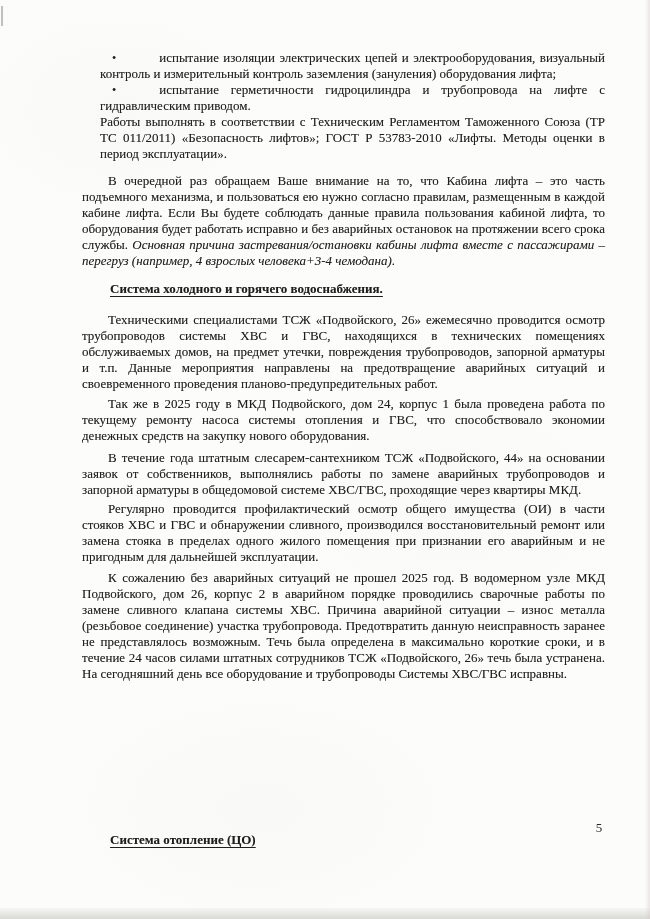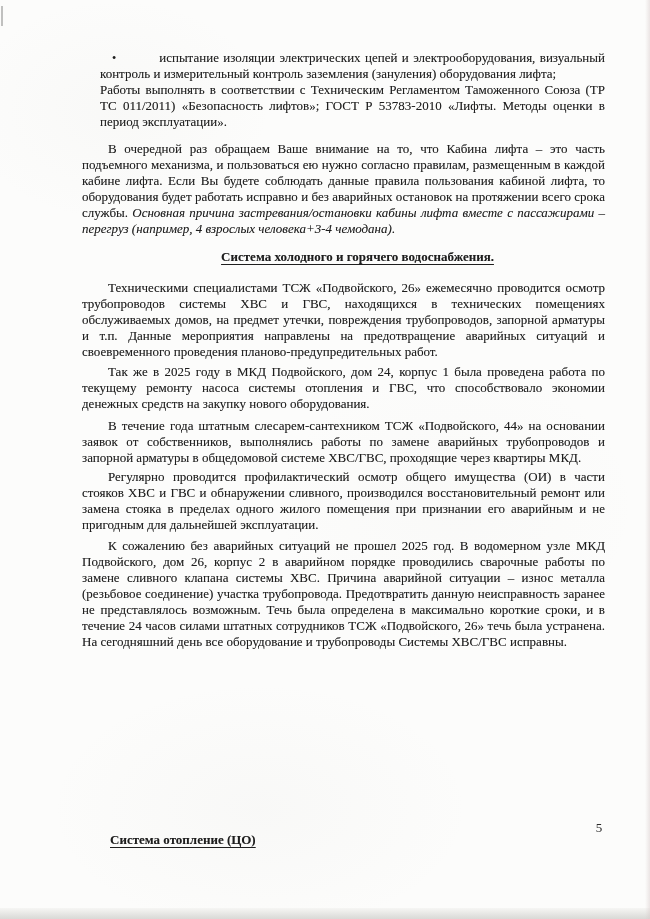--- a/index.html
+++ b/index.html
@@ -23,21 +23,21 @@
   .lift-block{margin-left:18px;width:505px;}
   .bullet-item{margin:0;}
   .bullet-glyph{margin-left:12px;margin-right:43px;font-size:12px;}
   .reg-note{margin:0;}
   .para{margin:0;}
   .cabin{margin-top:11px;text-indent:26px;}
   .italic{font-style:italic;}
   .heading{
     margin:12px 0 0 28px;font-size:13px;font-weight:bold;
     text-decoration:underline;text-underline-offset:3px;
-    text-align:center;text-indent:0;
+    text-align:left;text-indent:0;
   }
   .p1{margin-top:15px;text-indent:26px;}
   .p2{margin-top:4px;text-indent:26px;}
   .p3{margin-top:6px;text-indent:26px;}
   .p4{margin-top:3px;text-indent:26px;}
   .p5{margin-top:5px;text-indent:26px;}
   .heading-heating{
     position:absolute;left:110px;top:832px;margin:0;
     font-size:13px;font-weight:bold;line-height:16px;
     text-decoration:underline;text-underline-offset:3px;
@@ -53,20 +53,21 @@
 </style>
 </head>
 <body>
 
 <div class="page">
 
   <div class="content">
 
     <div class="lift-block">
       <div class="bullet-item"><span class="bullet-glyph">•</span><span>испытание изоляции электрических цепей и электрооборудования, визуальный контроль и измерительный контроль заземления (зануления) оборудования лифта;</span></div>
+      <div class="bullet-item"><span class="bullet-glyph">•</span><span>испытание герметичности гидроцилиндра и трубопровода на лифте с гидравлическим приводом.</span></div>
       <p class="reg-note">Работы выполнять в соответствии с Техническим Регламентом Таможенного Союза (ТР ТС 011/2011) «Безопасность лифтов»; ГОСТ Р 53783-2010 «Лифты. Методы оценки в период эксплуатации».</p>
     </div>
 
     <p class="para cabin"><span>В очередной раз обращаем Ваше внимание на то, что Кабина лифта – это часть подъемного механизма, и пользоваться ею нужно согласно правилам, размещенным в каждой кабине лифта. Если Вы будете соблюдать данные правила пользования кабиной лифта, то оборудования будет работать исправно и без аварийных остановок на протяжении всего срока службы. </span><span class="italic">Основная причина застревания/остановки кабины лифта вместе с пассажирами – перегруз (например, 4 взрослых человека+3-4 чемодана).</span></p>
 
     <h2 class="heading">Система холодного и горячего водоснабжения.</h2>
 
     <p class="para p1">Техническими специалистами ТСЖ «Подвойского, 26» ежемесячно проводится осмотр трубопроводов системы ХВС и ГВС, находящихся в технических помещениях обслуживаемых домов, на предмет утечки, повреждения трубопроводов, запорной арматуры и т.п. Данные мероприятия направлены на предотвращение аварийных ситуаций и своевременного проведения планово-предупредительных работ.</p>
     <p class="para p2">Так же в 2025 году в МКД Подвойского, дом 24, корпус 1 была проведена работа по текущему ремонту насоса системы отопления и ГВС, что способствовало экономии денежных средств на закупку нового оборудования.</p>
     <p class="para p3">В течение года штатным слесарем-сантехником ТСЖ «Подвойского, 44» на основании заявок от собственников, выполнялись работы по замене аварийных трубопроводов и запорной арматуры в общедомовой системе ХВС/ГВС, проходящие через квартиры МКД.</p>

